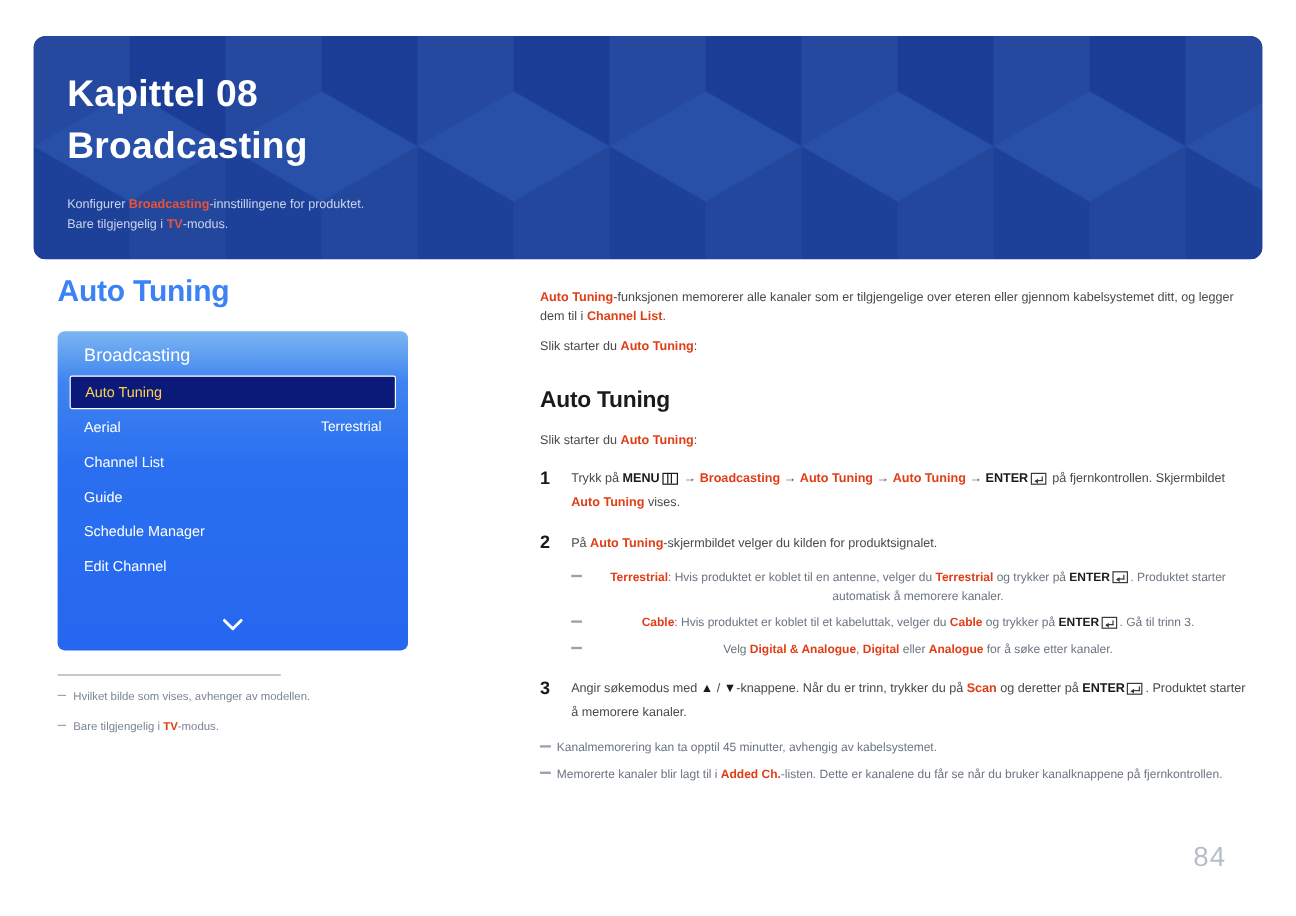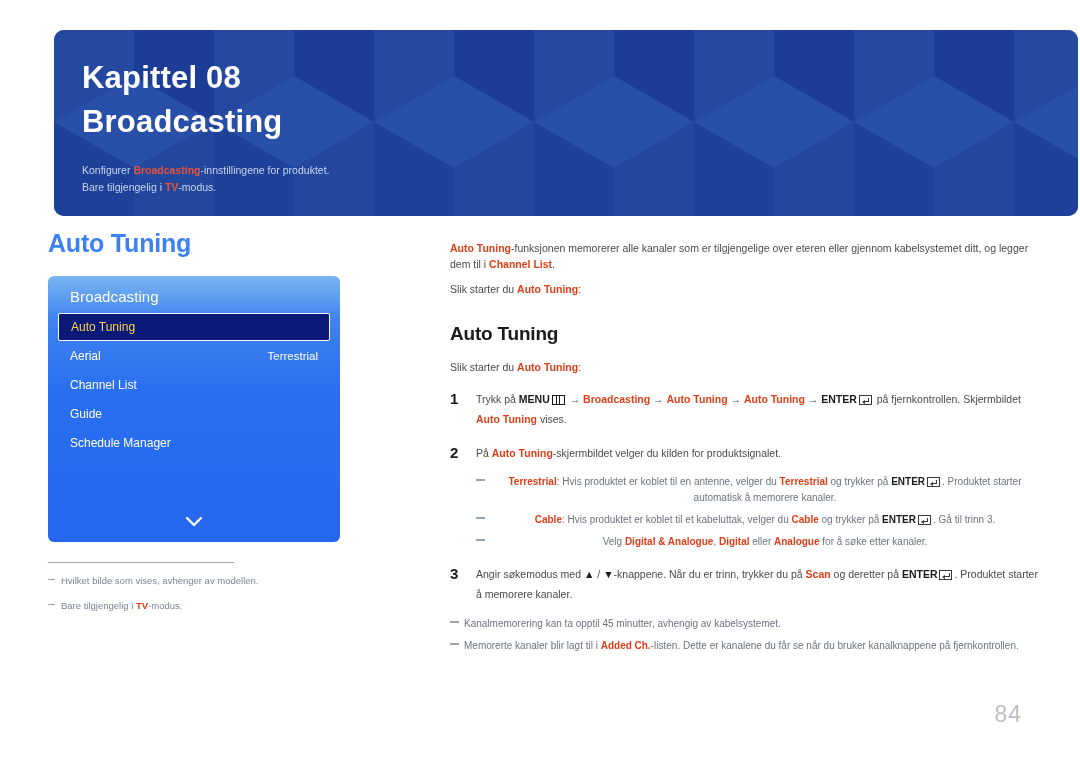--- a/index.html
+++ b/index.html
@@ -12,21 +12,20 @@
   .page { position: relative; width: 1080px; height: 763px; background:#fff; }
 
   
   .hero {
     position: absolute;
     left: 28px; top: 30px;
     width: 1024px; height: 186px;
     border-radius: 10px;
     background-color: #1e429f;
     overflow: hidden;
-    margin-left: 26px;
   }
   .hero-pattern {
     position: absolute; inset: 0;
     opacity: 1;
   }
   .hero-inner {
     position: relative;
     padding: 26px 0 0 28px;
     z-index: 3;
   }
@@ -351,20 +350,24 @@
           <span class="val"></span>
         </div>
         <div class="tv-item">
           <span class="lbl">Guide</span>
           <span class="val"></span>
         </div>
         <div class="tv-item">
           <span class="lbl">Schedule Manager</span>
           <span class="val"></span>
         </div>
+        <div class="tv-item">
+          <span class="lbl">Edit Channel</span>
+          <span class="val"></span>
+        </div>
       </div>
       <div class="tv-chevron">
         <svg width="20" height="12" viewBox="0 0 20 12">
           <path d="M3 2 L10 9 L17 2" fill="none" stroke="#ffffff" stroke-width="2.4" stroke-linecap="round" stroke-linejoin="round"></path>
         </svg>
       </div>
     </div>
 
     <div class="rule"></div>
 

